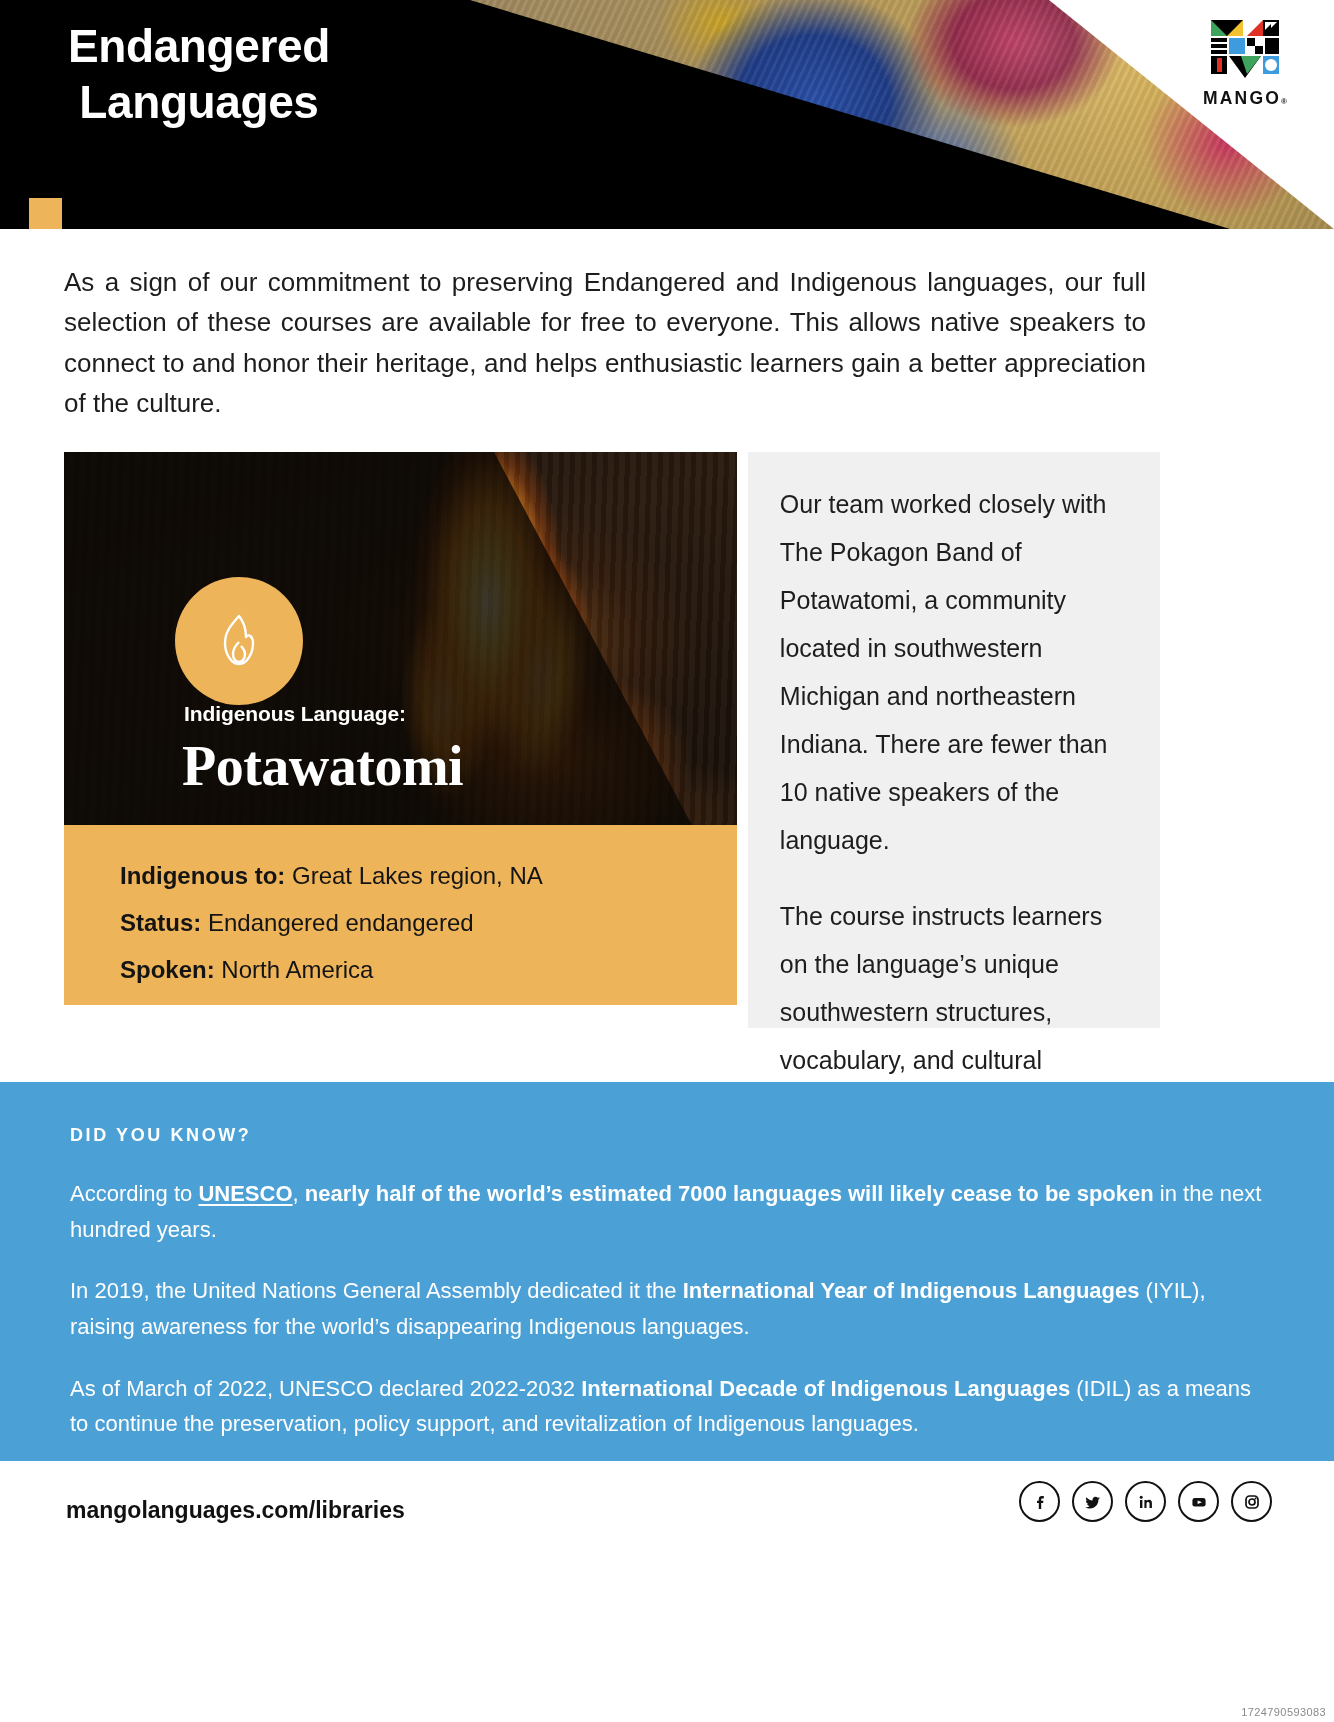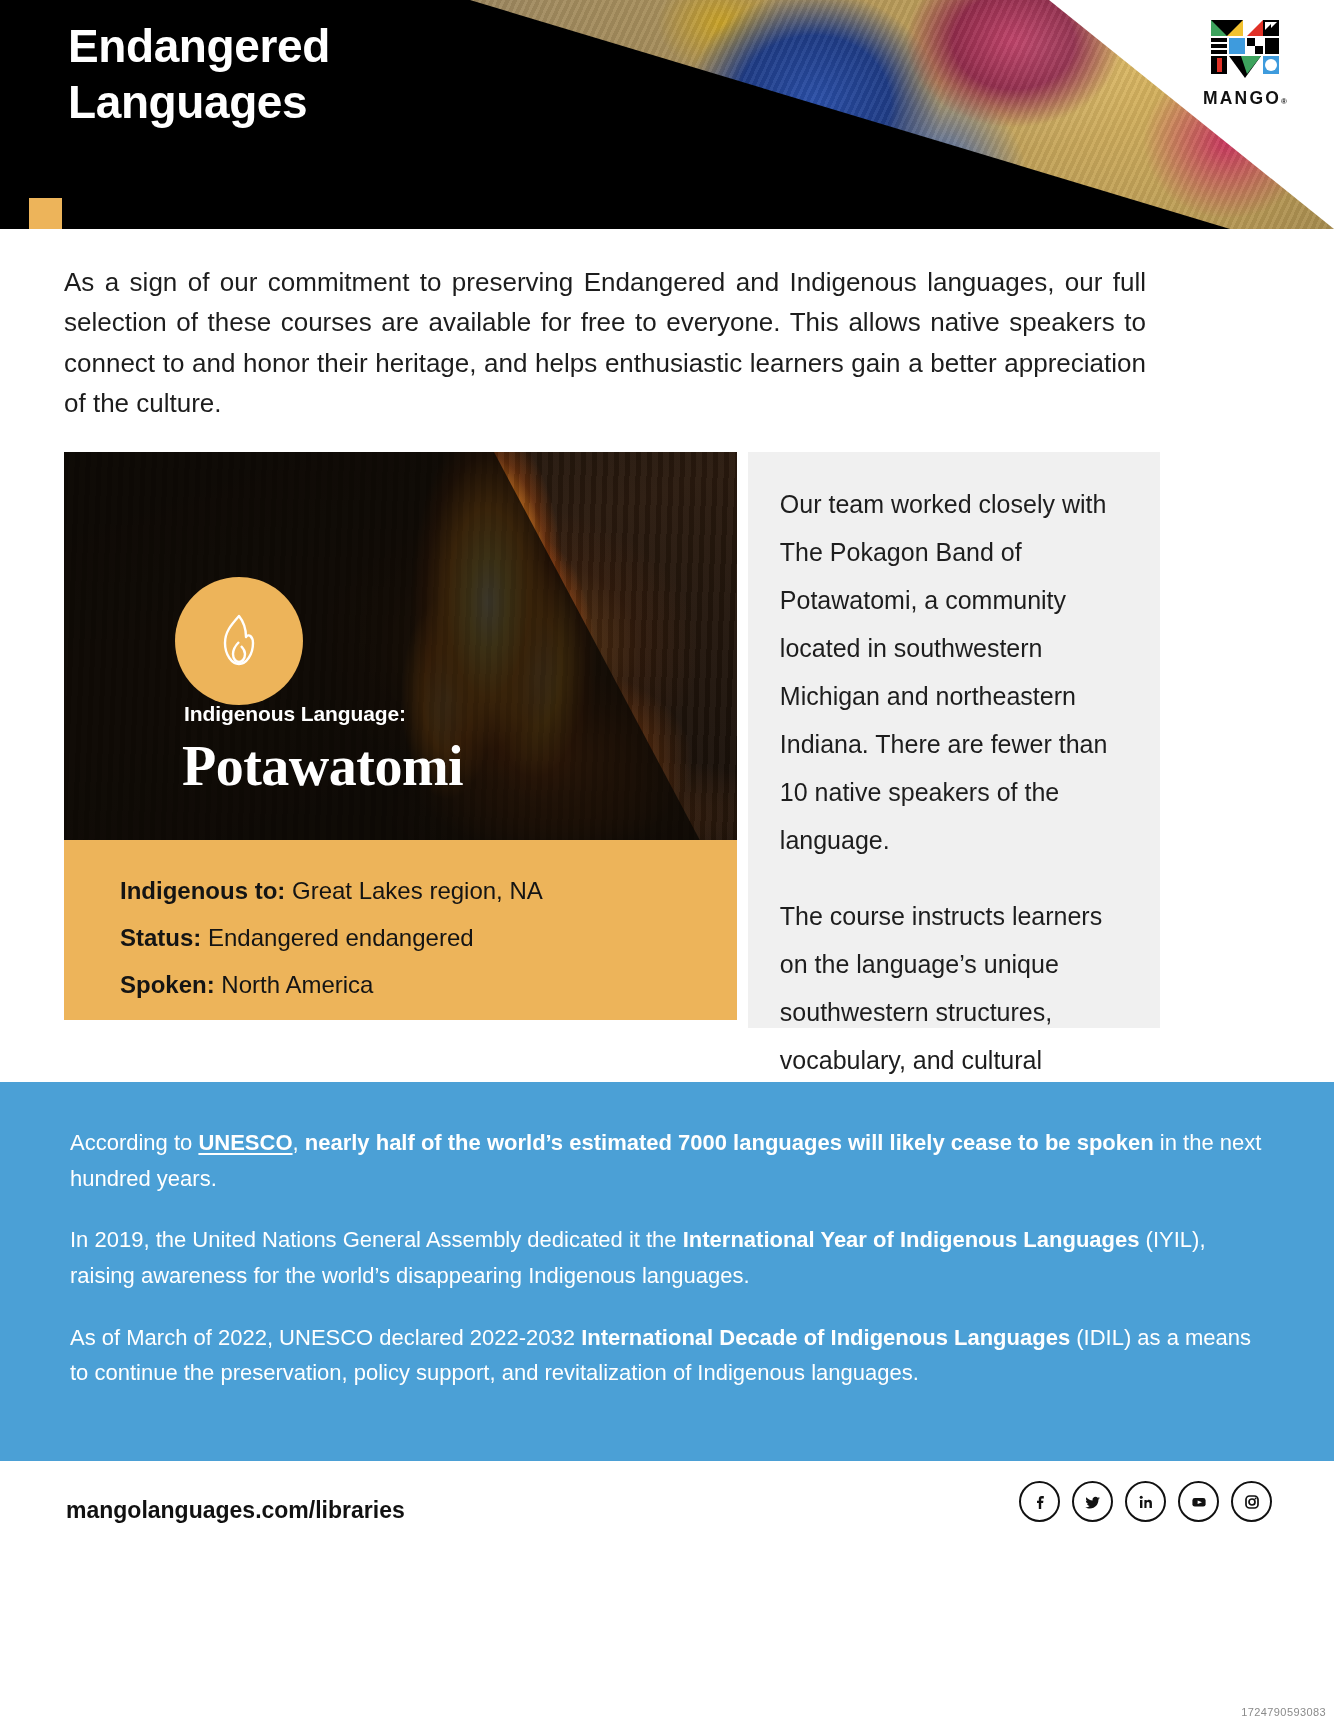--- a/index.html
+++ b/index.html
@@ -52,20 +52,21 @@
     z-index: 3;
   }
   .header-title {
     position: absolute; left: 68px; top: 18px;
     z-index: 4;
     color: #ffffff;
     font-size: 46px;
     font-weight: 700;
     line-height: 1.22;
     letter-spacing: -0.4px;
+    text-align: center;
   }
   .yellow-tab {
     position:absolute; left:29px; top:198px;
     width: 33px; height: 42px;
     background: #edb45a;
     z-index: 5;
   }
 
   
   .logo-wrap {
@@ -148,21 +149,21 @@
   .card-language {
     position:absolute; left:118px; top:282px;
     z-index:3;
     color:#ffffff;
     font-family: "Liberation Serif", serif;
     font-size: 56px;
     font-weight: 700;
     letter-spacing: -0.5px;
   }
   .card-facts {
-    position:absolute; left:0; top:388px;
+    position:absolute; left:0; top:373px;
     width: 673px; height: 180px;
     background: #edb45a;
     padding: 28px 0 0 56px;
   }
   .fact-line {
     font-size: 24px;
     line-height: 1.95;
     color: #141414;
   }
   .fact-line b { font-weight: 700; }
@@ -322,20 +323,21 @@
     </div>
   </div>
 
   <div class="side-panel">
     <p>Our team worked closely with The Pokagon Band of Potawatomi, a community located in southwestern Michigan and northeastern Indiana. There are fewer than 10 native speakers of the language.</p>
     <p>The course instructs learners on the language’s unique southwestern structures, vocabulary, and cultural traditions, all recorded by language specialists from the community.</p>
   </div>
 </div>
 
 <div class="didyouknow">
+  <div class="dyk-head">DID YOU KNOW?</div>
   <p><span>According to </span><a class="dyk-link">UNESCO</a><span>, </span><b>nearly half of the world’s estimated 7000 languages will likely cease to be spoken</b><span> in the next hundred years.</span></p>
   <p><span>In 2019, the United Nations General Assembly dedicated it the </span><b>International Year of Indigenous Languages</b><span> (IYIL), raising awareness for the world’s disappearing Indigenous languages.</span></p>
   <p><span>As of March of 2022, UNESCO declared 2022-2032 </span><b>International Decade of Indigenous Languages</b><span> (IDIL) as a means to continue the preservation, policy support, and revitalization of Indigenous languages.</span></p>
 </div>
 
 <div class="footer"></div>
 <div class="footer-url">mangolanguages.com/libraries</div>
 
 <div class="socials">
   <a class="social">

